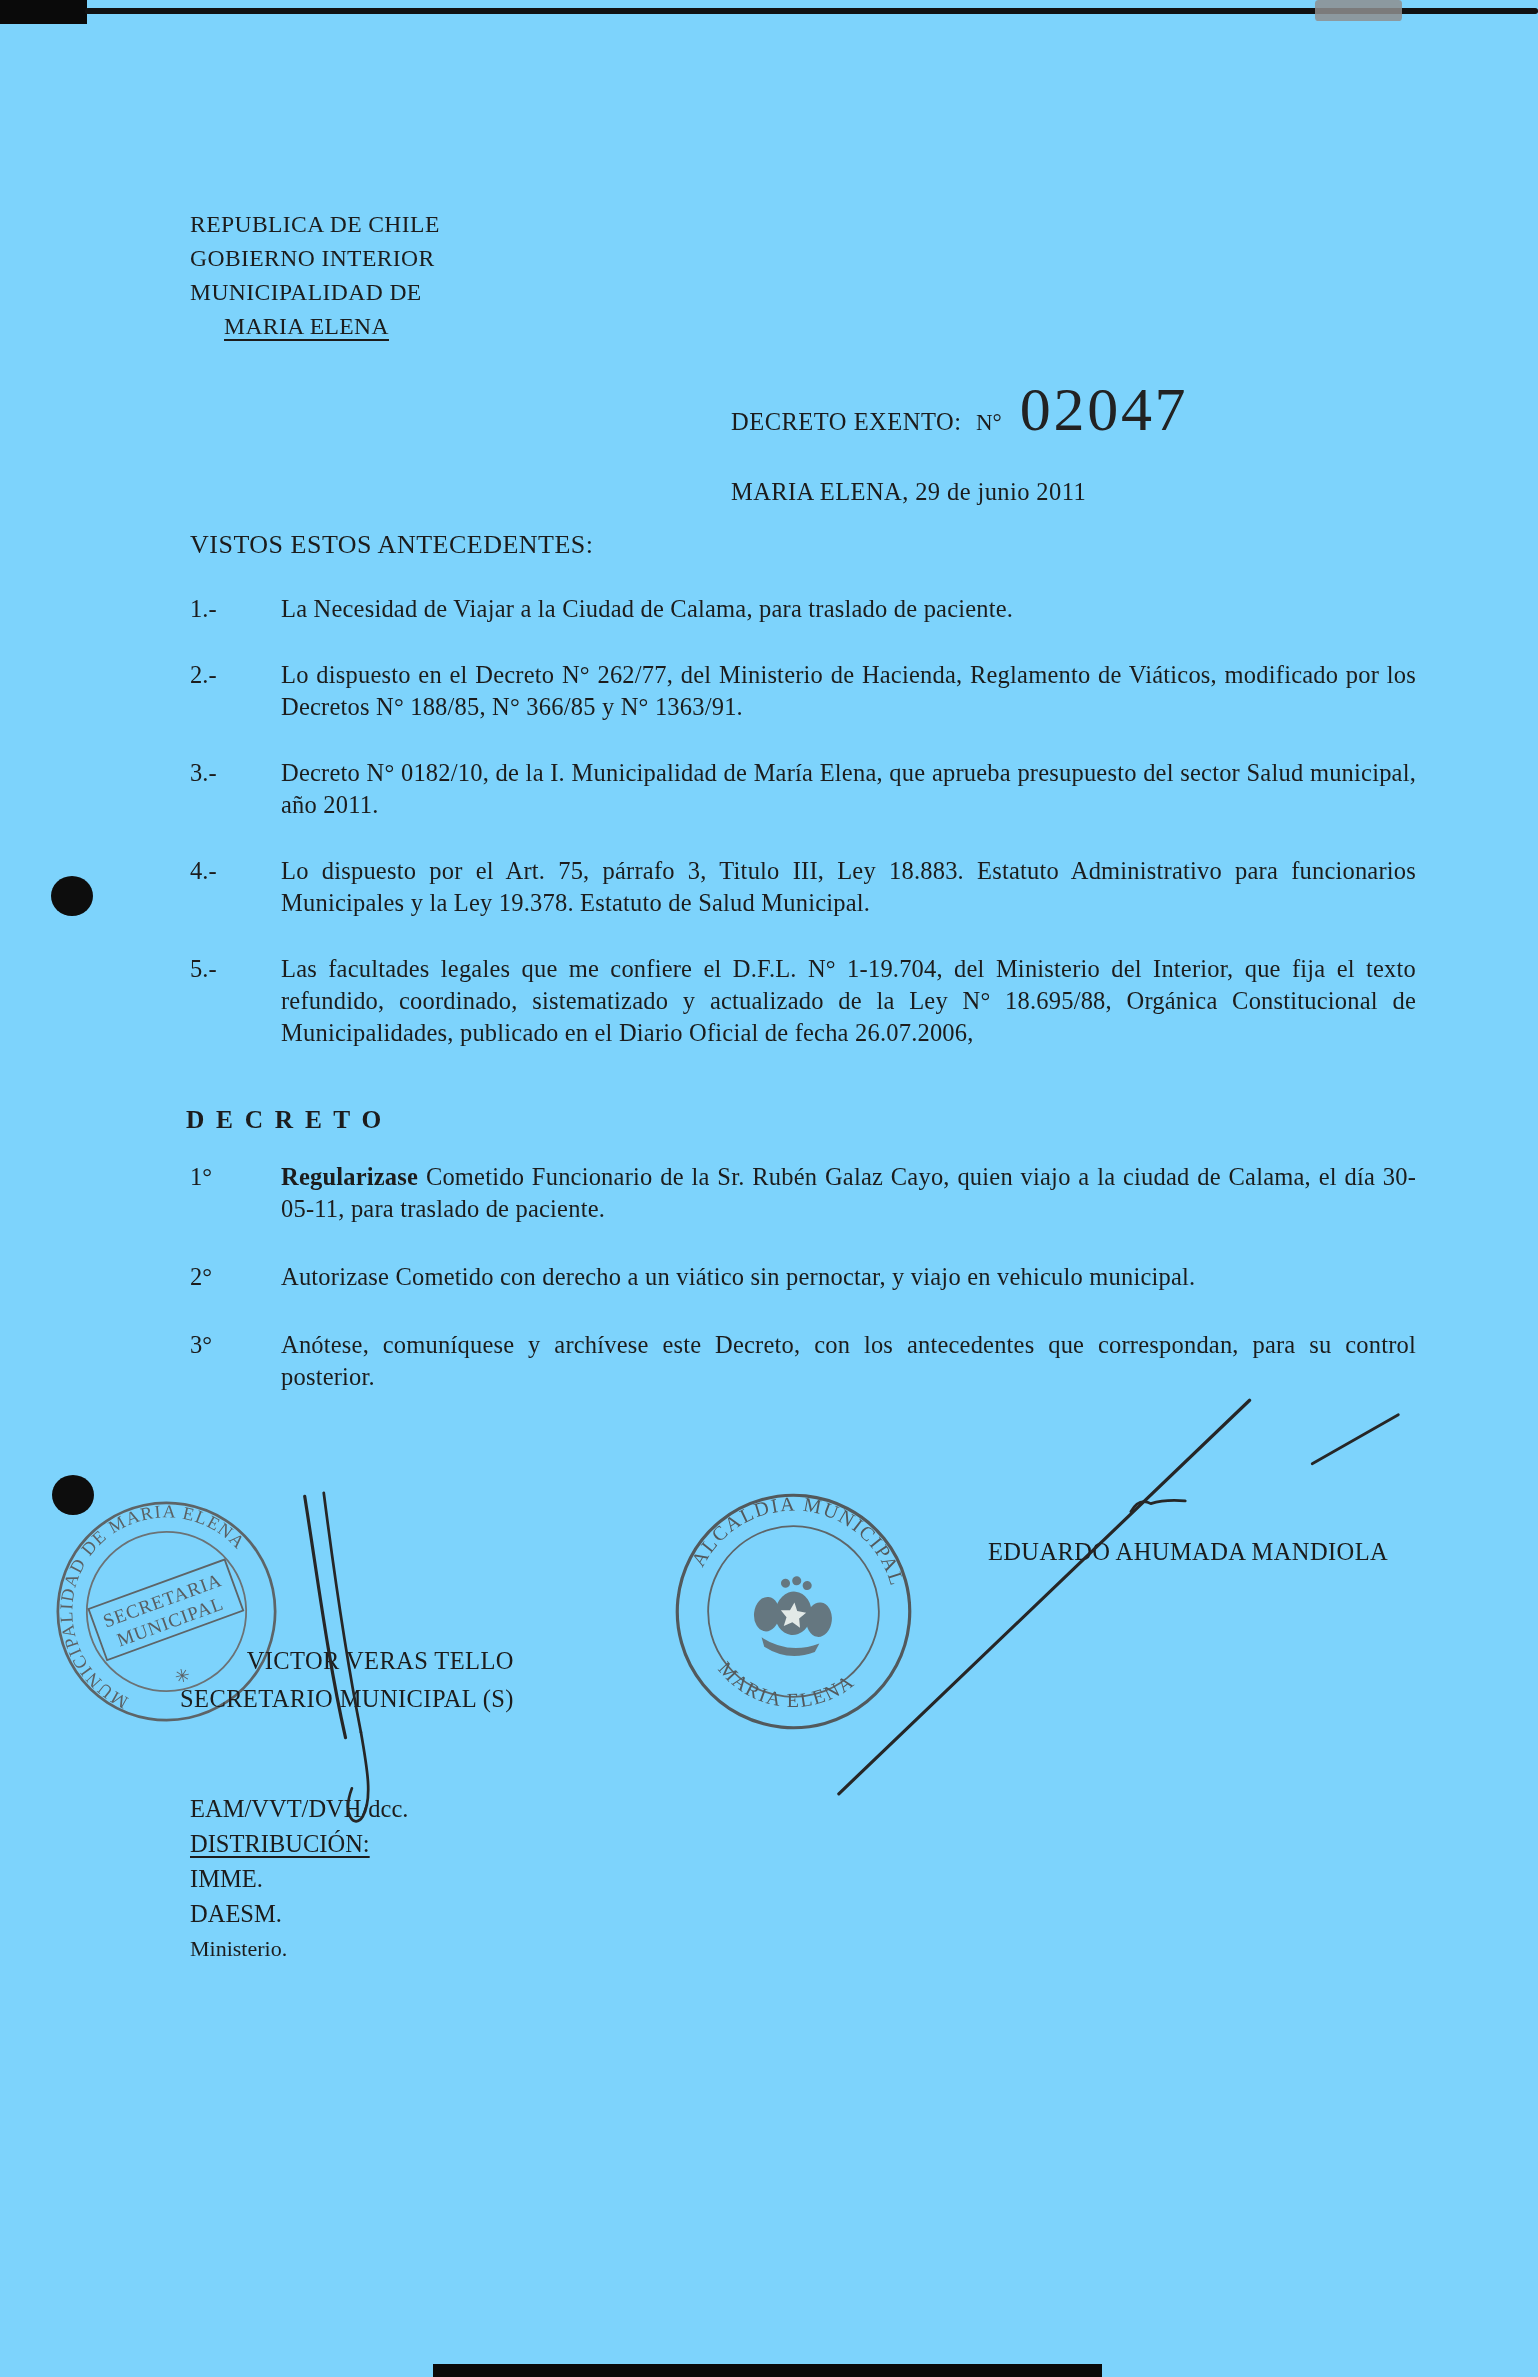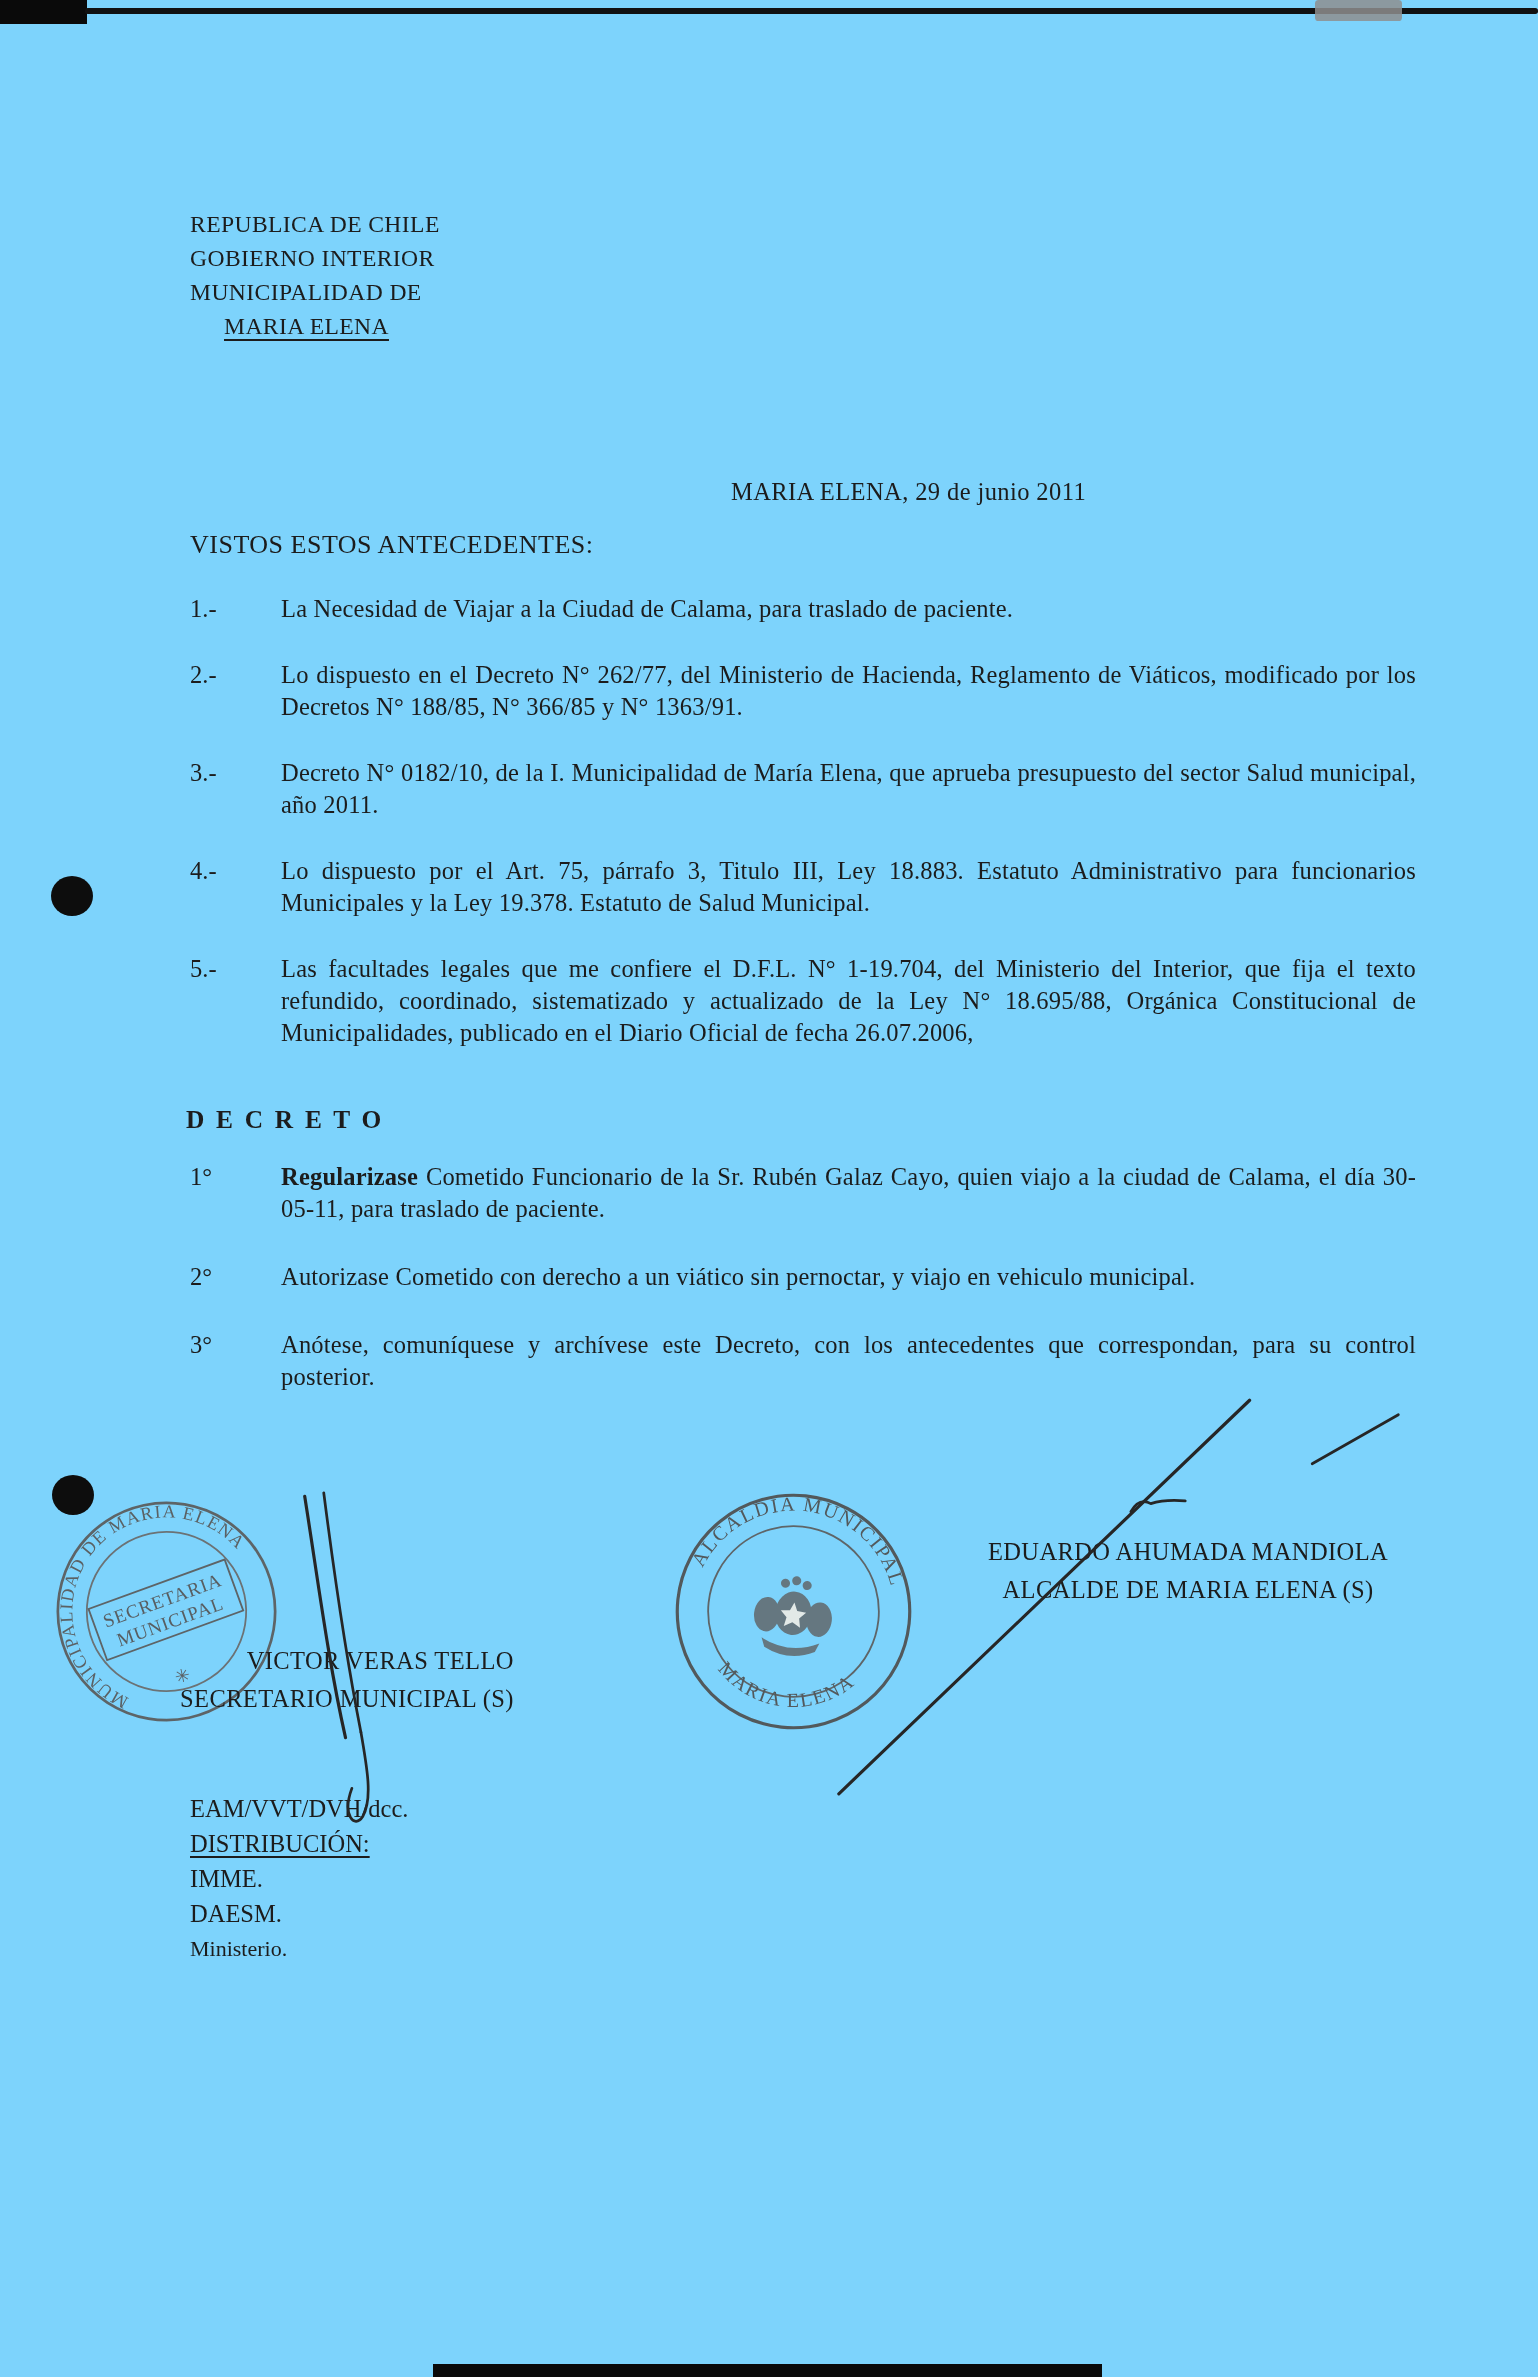--- a/index.html
+++ b/index.html
@@ -72,20 +72,25 @@
   <div class="hole-punch hp2"></div>
   <div class="bottom-bar"></div>
 
   <header class="letterhead">
     <div>REPUBLICA DE CHILE</div>
     <div>GOBIERNO  INTERIOR</div>
     <div>MUNICIPALIDAD DE</div>
     <div class="indent">MARIA ELENA</div>
   </header>
 
+  <div class="decree-row">
+    <span class="decree-label">DECRETO EXENTO:</span>
+    <span class="decree-n">N°</span>
+    <span class="decree-number">02047</span>
+  </div>
   <div class="place-date">MARIA ELENA,  29 de junio 2011</div>
 
   <div class="vistos-heading">VISTOS ESTOS ANTECEDENTES:</div>
   <div class="list vistos-list">
     <div class="item">
       <span class="num">1.-</span>
       <span class="txt">La Necesidad de Viajar a la Ciudad de Calama, para traslado de paciente.</span>
     </div>
     <div class="item">
       <span class="num">2.-</span>
@@ -158,21 +163,20 @@
       <circle cx="124" cy="106" r="5"></circle>
         <circle cx="136" cy="102" r="5"></circle>
         <circle cx="148" cy="106" r="5"></circle>
       <path d="M 104 168 Q 136 184 168 168 l -4 10 Q 136 192 108 178 Z"></path>
     </g>
     <path d="M 136 126 l 4 9 10 1 -7 7 2 10 -9 -5 -9 5 2 -10 -7 -7 10 -1 z" fill="#ebebe6"></path>
   </svg>
 
   <div class="sig-right">
     <div>EDUARDO AHUMADA MANDIOLA</div>
-    <div>ALCALDE DE MARIA ELENA (S)</div>
   </div>
   <div class="sig-left">
     <div class="l1">VICTOR VERAS TELLO</div>
     <div>SECRETARIO MUNICIPAL (S)</div>
   </div>
 
   <div class="footer">
     <div>EAM/VVT/DVH/dcc.</div>
     <div class="dist">DISTRIBUCIÓN:</div>
     <div>IMME.</div>

